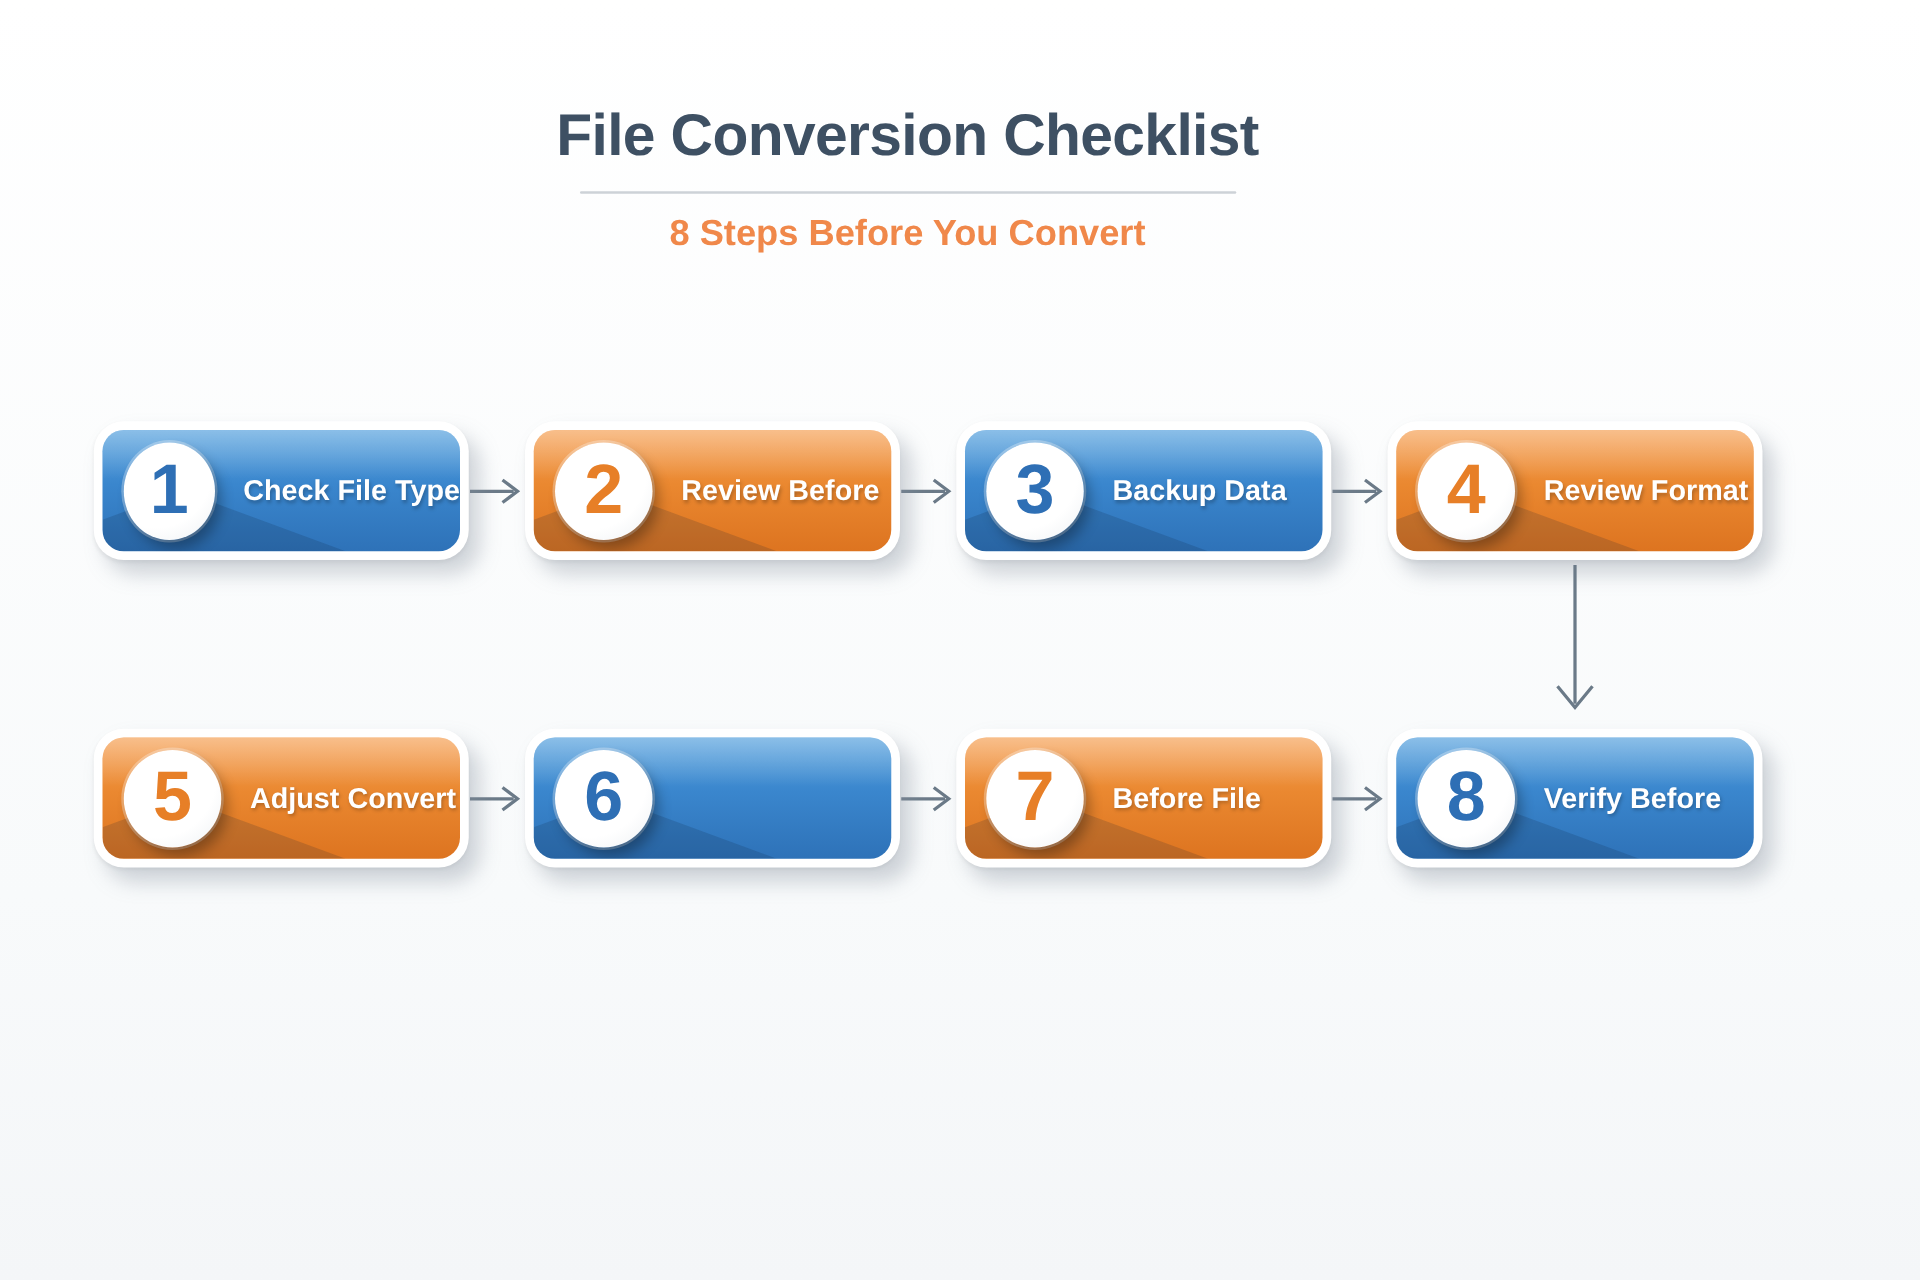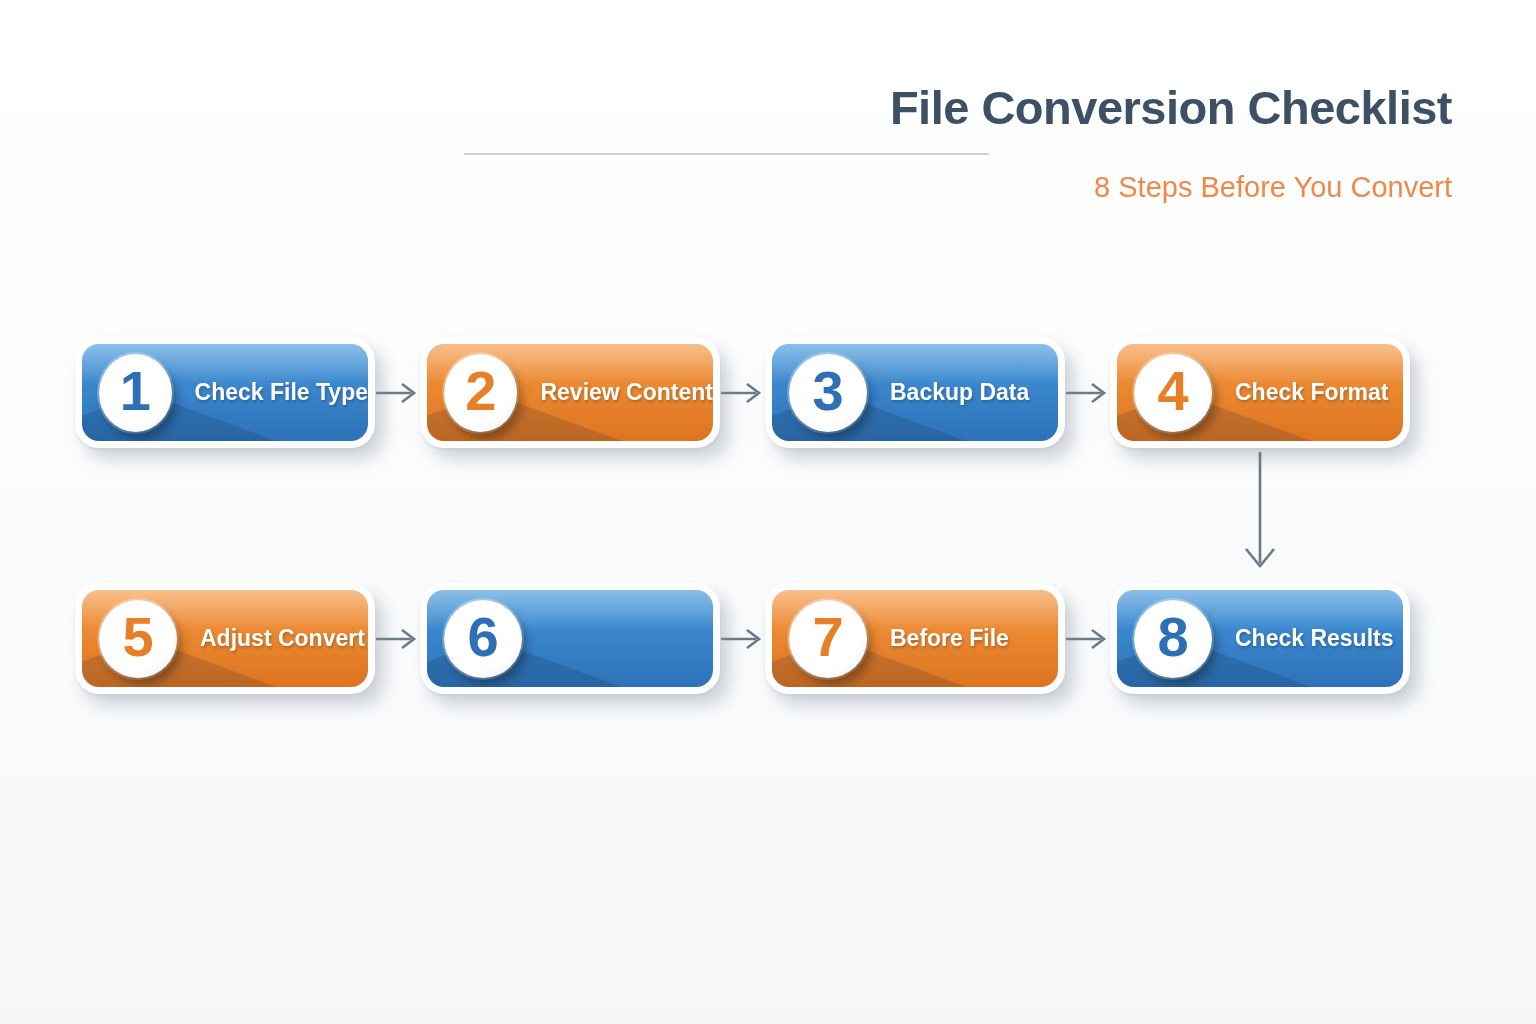--- a/index.html
+++ b/index.html
@@ -19,39 +19,39 @@
     inset: 0;
     background: linear-gradient(180deg, #ffffff 0%, #f8fafb 70%, #f4f6f8 100%);
   }
 
   
   .header {
     position: absolute;
     top: 80px;
     left: 0;
     width: 1452px;
-    text-align: right;
+    text-align: center;
   }
   .title {
     font-size: 47px;
     font-weight: bold;
     color: var(--title_text, #3e5063);
     letter-spacing: -0.5px;
     margin: 0;
   }
   .divider {
     width: 525px;
     height: 2px;
     background: #cdd2d7;
     margin: 18px auto 16px auto;
     border-radius: 1px;
   }
   .subtitle {
     font-size: 29px;
-    font-weight: normal;
+    font-weight: bold;
     color: var(--subtitle_text, #f0884a);
     margin: 0;
   }
 
   
   .row {
     position: absolute;
     left: 75px;
     display: flex;
     align-items: center;
@@ -177,21 +177,21 @@
       <polyline points="27,4 39,13 27,22"></polyline>
   </svg>
 
   <div class="box box--orange">
     <div class="box-inner">
       <div class="shading"></div>
       <div class="gloss"></div>
       <div class="circle">
         <span class="num">2</span>
       </div>
-      <div class="label">Review Content</div>
+      <div class="label">Review Before</div>
     </div>
   </div>
 
   <svg class="harrow connector" viewBox="0 0 45 26">
     <line x1="1" y1="13" x2="36" y2="13"></line>
       <polyline points="27,4 39,13 27,22"></polyline>
   </svg>
 
   <div class="box box--blue">
     <div class="box-inner">
@@ -209,21 +209,21 @@
       <polyline points="27,4 39,13 27,22"></polyline>
   </svg>
 
   <div class="box box--orange">
     <div class="box-inner">
       <div class="shading"></div>
       <div class="gloss"></div>
       <div class="circle">
         <span class="num">4</span>
       </div>
-      <div class="label">Check Format</div>
+      <div class="label">Review Format</div>
     </div>
   </div>
 
 </div>
 
 <svg class="varrow connector" width="48" height="128" viewBox="0 0 48 128">
   <line x1="24" y1="1" x2="24" y2="112"></line>
     <polyline points="10,98 24,115 38,98"></polyline>
 </svg>
 
@@ -276,17 +276,17 @@
       <polyline points="27,4 39,13 27,22"></polyline>
   </svg>
 
   <div class="box box--blue">
     <div class="box-inner">
       <div class="shading"></div>
       <div class="gloss"></div>
       <div class="circle">
         <span class="num">8</span>
       </div>
-      <div class="label">Check Results</div>
+      <div class="label">Verify Before</div>
     </div>
   </div>
 
 </div>
 
 </body></html>

